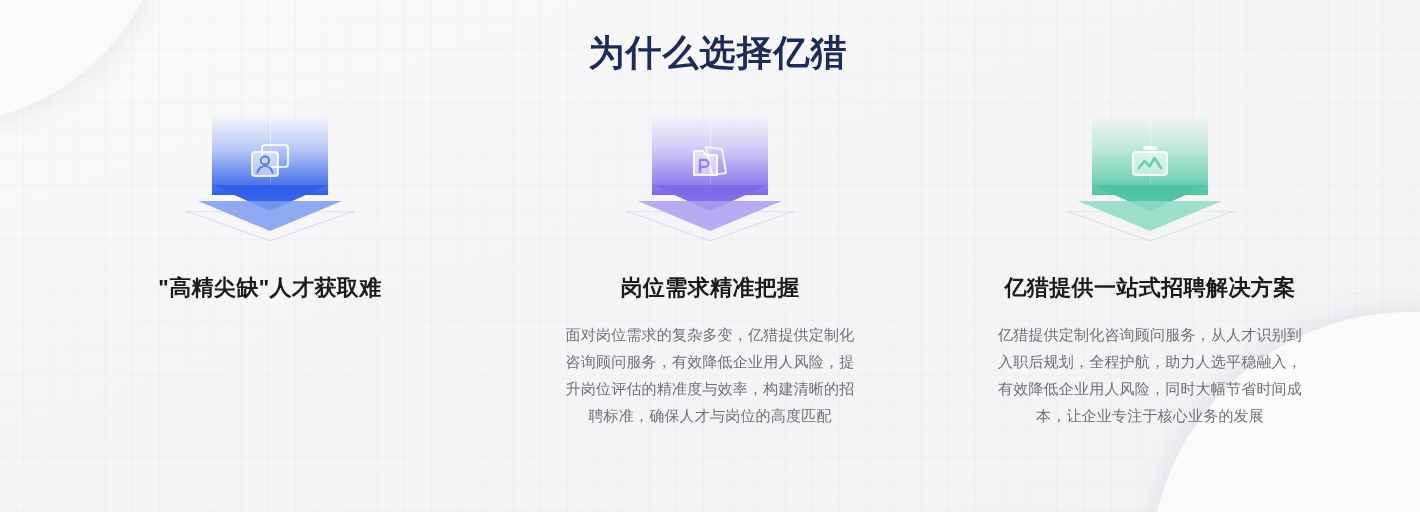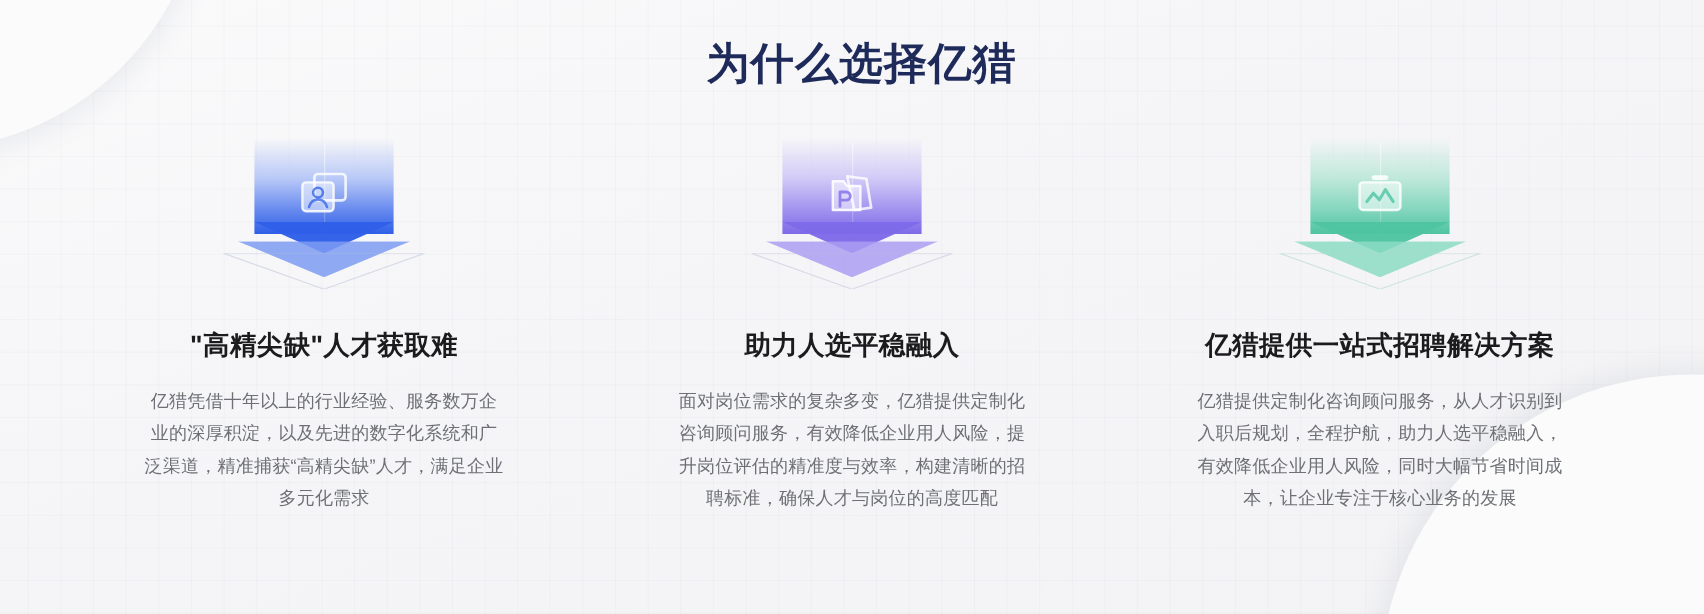--- a/index.html
+++ b/index.html
@@ -199,21 +199,20 @@
           <svg viewBox="0 0 44 40">
             <rect x="14" y="2" width="26" height="22" rx="3" fill="none" stroke="#ffffff" stroke-width="2.2" opacity=".82"></rect>
             <rect x="4" y="9" width="26" height="24" rx="3" fill="#ffffff" opacity=".5"></rect>
             <rect x="4" y="9" width="26" height="24" rx="3" fill="none" stroke="#ffffff" stroke-width="2" opacity=".85"></rect>
             <circle cx="17" cy="17.5" r="4.1" fill="none" stroke="#2f5fe8" stroke-width="2.1" opacity=".75"></circle>
             <path d="M9.5 29.5c1.2-4.2 4.2-6.2 7.5-6.2s6.3 2 7.5 6.2" fill="none" stroke="#2f5fe8" stroke-width="2.1" stroke-linecap="round" opacity=".75"></path>
           </svg>
         </div>
       </div>
       <div class="card-title">"高精尖缺"人才获取难</div>
-      <div class="card-desc">亿猎凭借十年以上的行业经验、服务数万企业的深厚积淀，以及先进的数字化系统和广泛渠道，精准捕获“高精尖缺”人才，满足企业多元化需求</div>
     </div>
 
     <div class="card">
       <div class="icon-wrap" style="--c-main:#7e6ae8;--c-lite:#d2caf7;--c-mid:#a294ef;--c-plate:#ab9df2;">
         <div class="cube-body"></div>
         <div class="beam"></div>
         <div class="cube-top"></div>
         <div class="plate-mid"></div>
         <div class="plate-line">
           <svg viewBox="0 0 168 30">
@@ -222,21 +221,21 @@
         </div>
         <div class="glyph">
           <svg viewBox="0 0 44 40">
             <path d="M18 4 L34 6 L38 30 L24 32 Z" fill="none" stroke="#ffffff" stroke-width="2.2" opacity=".8" stroke-linejoin="round"></path>
             <path d="M6 8 h9 l3 4 h11 v20 H6 Z" fill="#ffffff" opacity=".5"></path>
             <path d="M6 8 h9 l3 4 h11 v20 H6 Z" fill="none" stroke="#ffffff" stroke-width="2" opacity=".88" stroke-linejoin="round"></path>
             <path d="M12 17 v12 M12 17 h5.2a3.4 3.4 0 0 1 0 6.8H12" fill="none" stroke="#7e6ae8" stroke-width="2.3" stroke-linecap="round" stroke-linejoin="round" opacity=".78"></path>
           </svg>
         </div>
       </div>
-      <div class="card-title">助力人选平稳融入</div>
+      <div class="card-title">岗位需求精准把握</div>
       <div class="card-desc">面对岗位需求的复杂多变，亿猎提供定制化咨询顾问服务，有效降低企业用人风险，提升岗位评估的精准度与效率，构建清晰的招聘标准，确保人才与岗位的高度匹配</div>
     </div>
 
     <div class="card">
       <div class="icon-wrap" style="--c-main:#4ec4a0;--c-lite:#bfe8da;--c-mid:#85d7be;--c-plate:#8cdcc3;">
         <div class="cube-body"></div>
         <div class="beam"></div>
         <div class="cube-top"></div>
         <div class="plate-mid"></div>
         <div class="plate-line">

